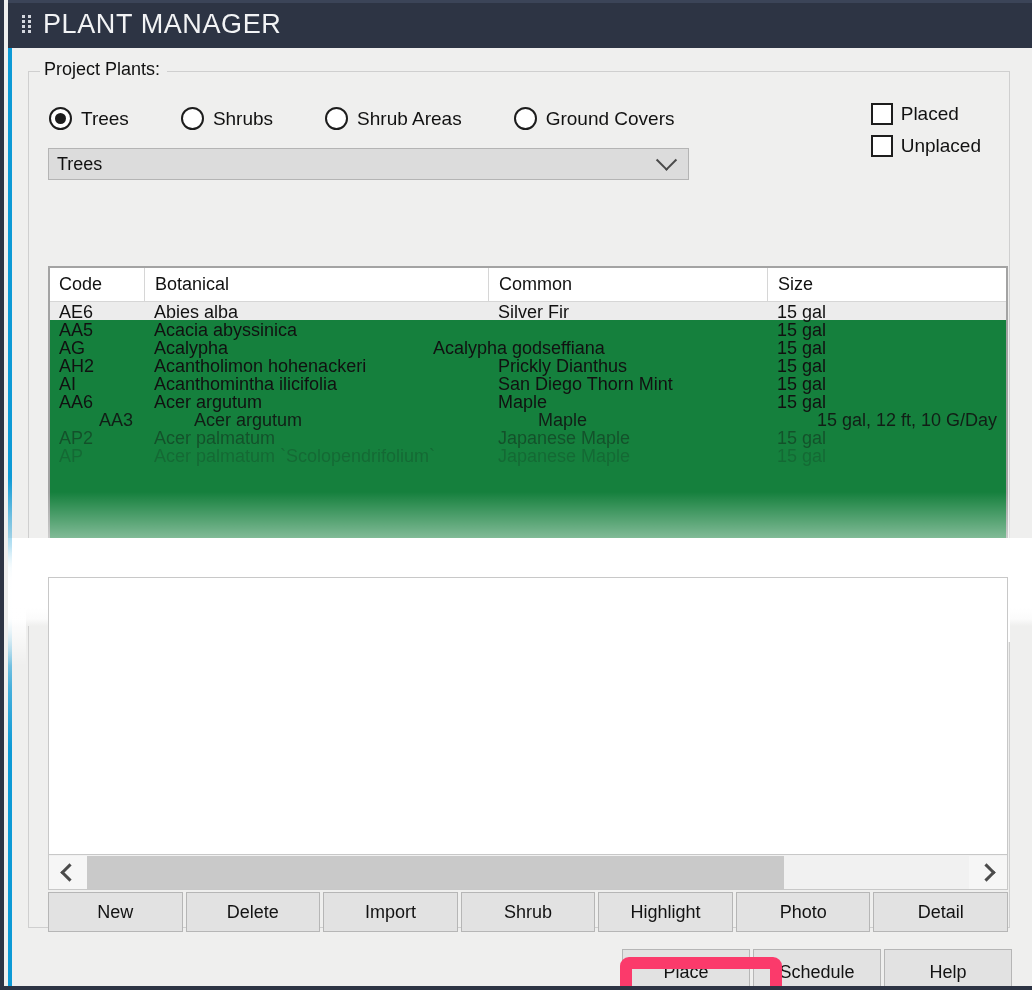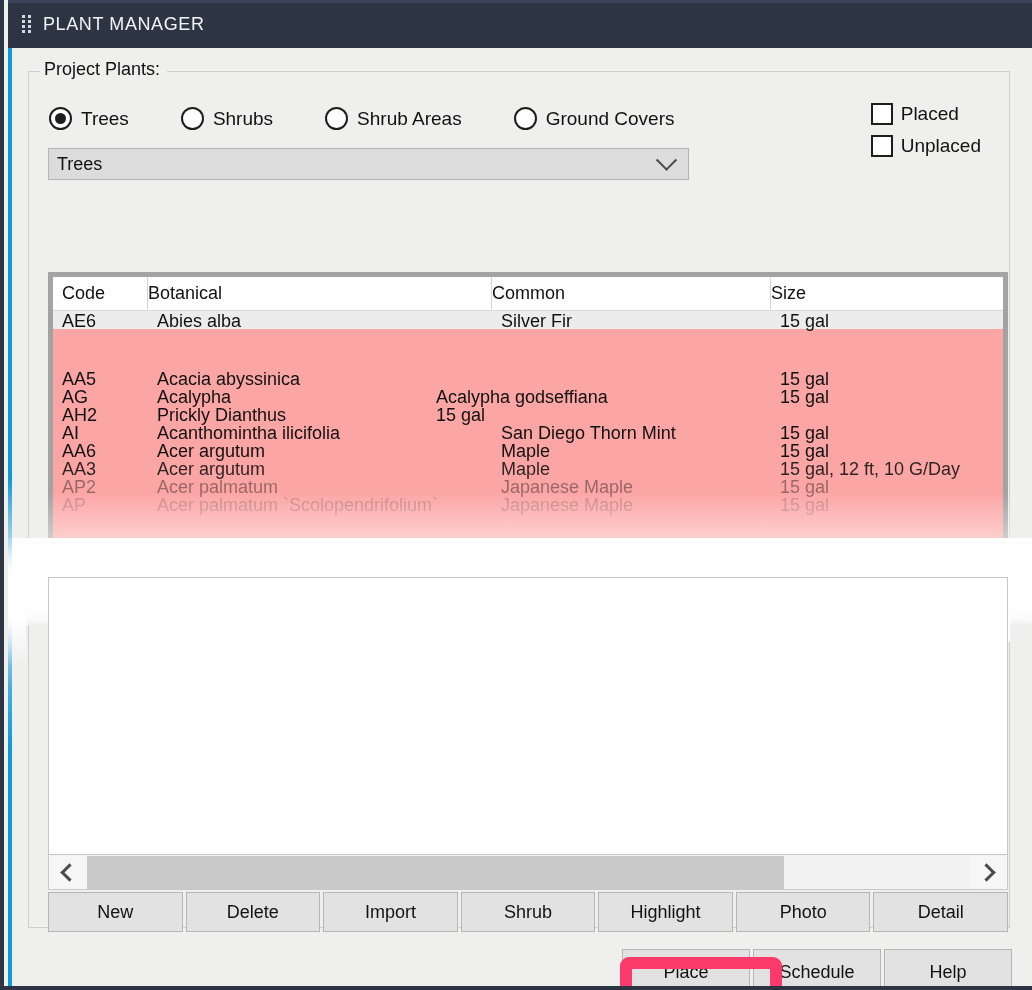--- a/index.html
+++ b/index.html
@@ -89,21 +89,21 @@
     margin-right: 12px;
     flex: none;
   }
   .grip i {
     display: block;
     width: 3px; height: 3px;
     background: #d4d7de;
   }
   #window-title {
     color: #f2f3f5;
-    font-size: 18px;
+    font-size: 27px;
     letter-spacing: 0.6px;
     font-weight: 400;
     white-space: nowrap;
   }
 
   
   #dialog-body {
     position: absolute;
     left: 4px;
     top: 48px;
@@ -229,39 +229,39 @@
     border-bottom: 2px solid #4a4a4a;
     transform: rotate(45deg) translate(-3px,-3px);
     flex: none;
     margin-right: 6px;
   }
 
   
   #plant-list {
     position: absolute;
     left: 19px;
-    top: 200px;
+    top: 194px;
     width: 960px;
     height: 298px;
-    background: #fca5a5;
-    border: 5px solid #a3a3a3;
+    background: #15803d;
+    border: 2px solid #a3a3a3;
     box-sizing: border-box;
     overflow: hidden;
   }
   #plant-list-header {
     display: flex;
     height: 33px;
     align-items: center;
     border-bottom: 1px solid #d6d6d6;
     background: #ffffff;
   }
   #plant-list-header .th {
     font-size: 18px;
     color: #111;
-    padding-left: 0;
+    padding-left: 10px;
     box-sizing: border-box;
     border-left: 1px solid #d6d6d6;
     height: 33px;
     line-height: 33px;
     white-space: nowrap;
     overflow: hidden;
   }
   #plant-list-header .th:first-child { border-left: none; padding-left: 9px; }
   .col-code   { width: 94px;  flex: none; }
   .col-bot    { width: 344px; flex: none; }
@@ -511,50 +511,51 @@
           <div class="th col-common">Common</div>
           <div class="th col-size">Size</div>
         </div>
         <div id="plant-list-body">
             <div class="plant-row selected" style="opacity: 1;">
               <div class="td col-code">AE6</div>
               <div class="td col-bot">Abies alba</div>
               <div class="td col-common">Silver Fir</div>
               <div class="td col-size">15 gal</div>
             </div>
-            <div class="plant-row" style="opacity: 1; margin-top: 40px;">
+            <div class="plant-row" style="opacity: 1;">
               <div class="td col-code">AA5</div>
               <div class="td col-bot">Acacia abyssinica</div>
               <div class="td col-common"></div>
               <div class="td col-size">15 gal</div>
             </div>
             <div class="plant-row" style="opacity: 1;">
               <div class="td col-code">AG</div>
               <div class="td col-common">Acalypha</div>
               <div class="td col-bot">Acalypha godseffiana</div>
               <div class="td col-size">15 gal</div>
             </div>
             <div class="plant-row" style="opacity: 1;">
               <div class="td col-code">AH2</div>
+              <div class="td col-bot">Acantholimon hohenackeri</div>
               <div class="td col-common">Prickly Dianthus</div>
               <div class="td col-size">15 gal</div>
             </div>
             <div class="plant-row" style="opacity: 1;">
               <div class="td col-code">AI</div>
               <div class="td col-bot">Acanthomintha ilicifolia</div>
               <div class="td col-common">San Diego Thorn Mint</div>
               <div class="td col-size">15 gal</div>
             </div>
             <div class="plant-row" style="opacity: 1;">
               <div class="td col-code">AA6</div>
               <div class="td col-bot">Acer argutum</div>
               <div class="td col-common">Maple</div>
               <div class="td col-size">15 gal</div>
             </div>
-            <div class="plant-row" style="opacity: 0.88;">
+            <div class="plant-row" style="opacity: 0.88; padding-left: 40px;">
               <div class="td col-code">AA3</div>
               <div class="td col-bot">Acer argutum</div>
               <div class="td col-common">Maple</div>
               <div class="td col-size">15 gal, 12 ft, 10 G/Day</div>
             </div>
             <div class="plant-row" style="opacity: 0.42;">
               <div class="td col-code">AP2</div>
               <div class="td col-bot">Acer palmatum</div>
               <div class="td col-common">Japanese Maple</div>
               <div class="td col-size">15 gal</div>

